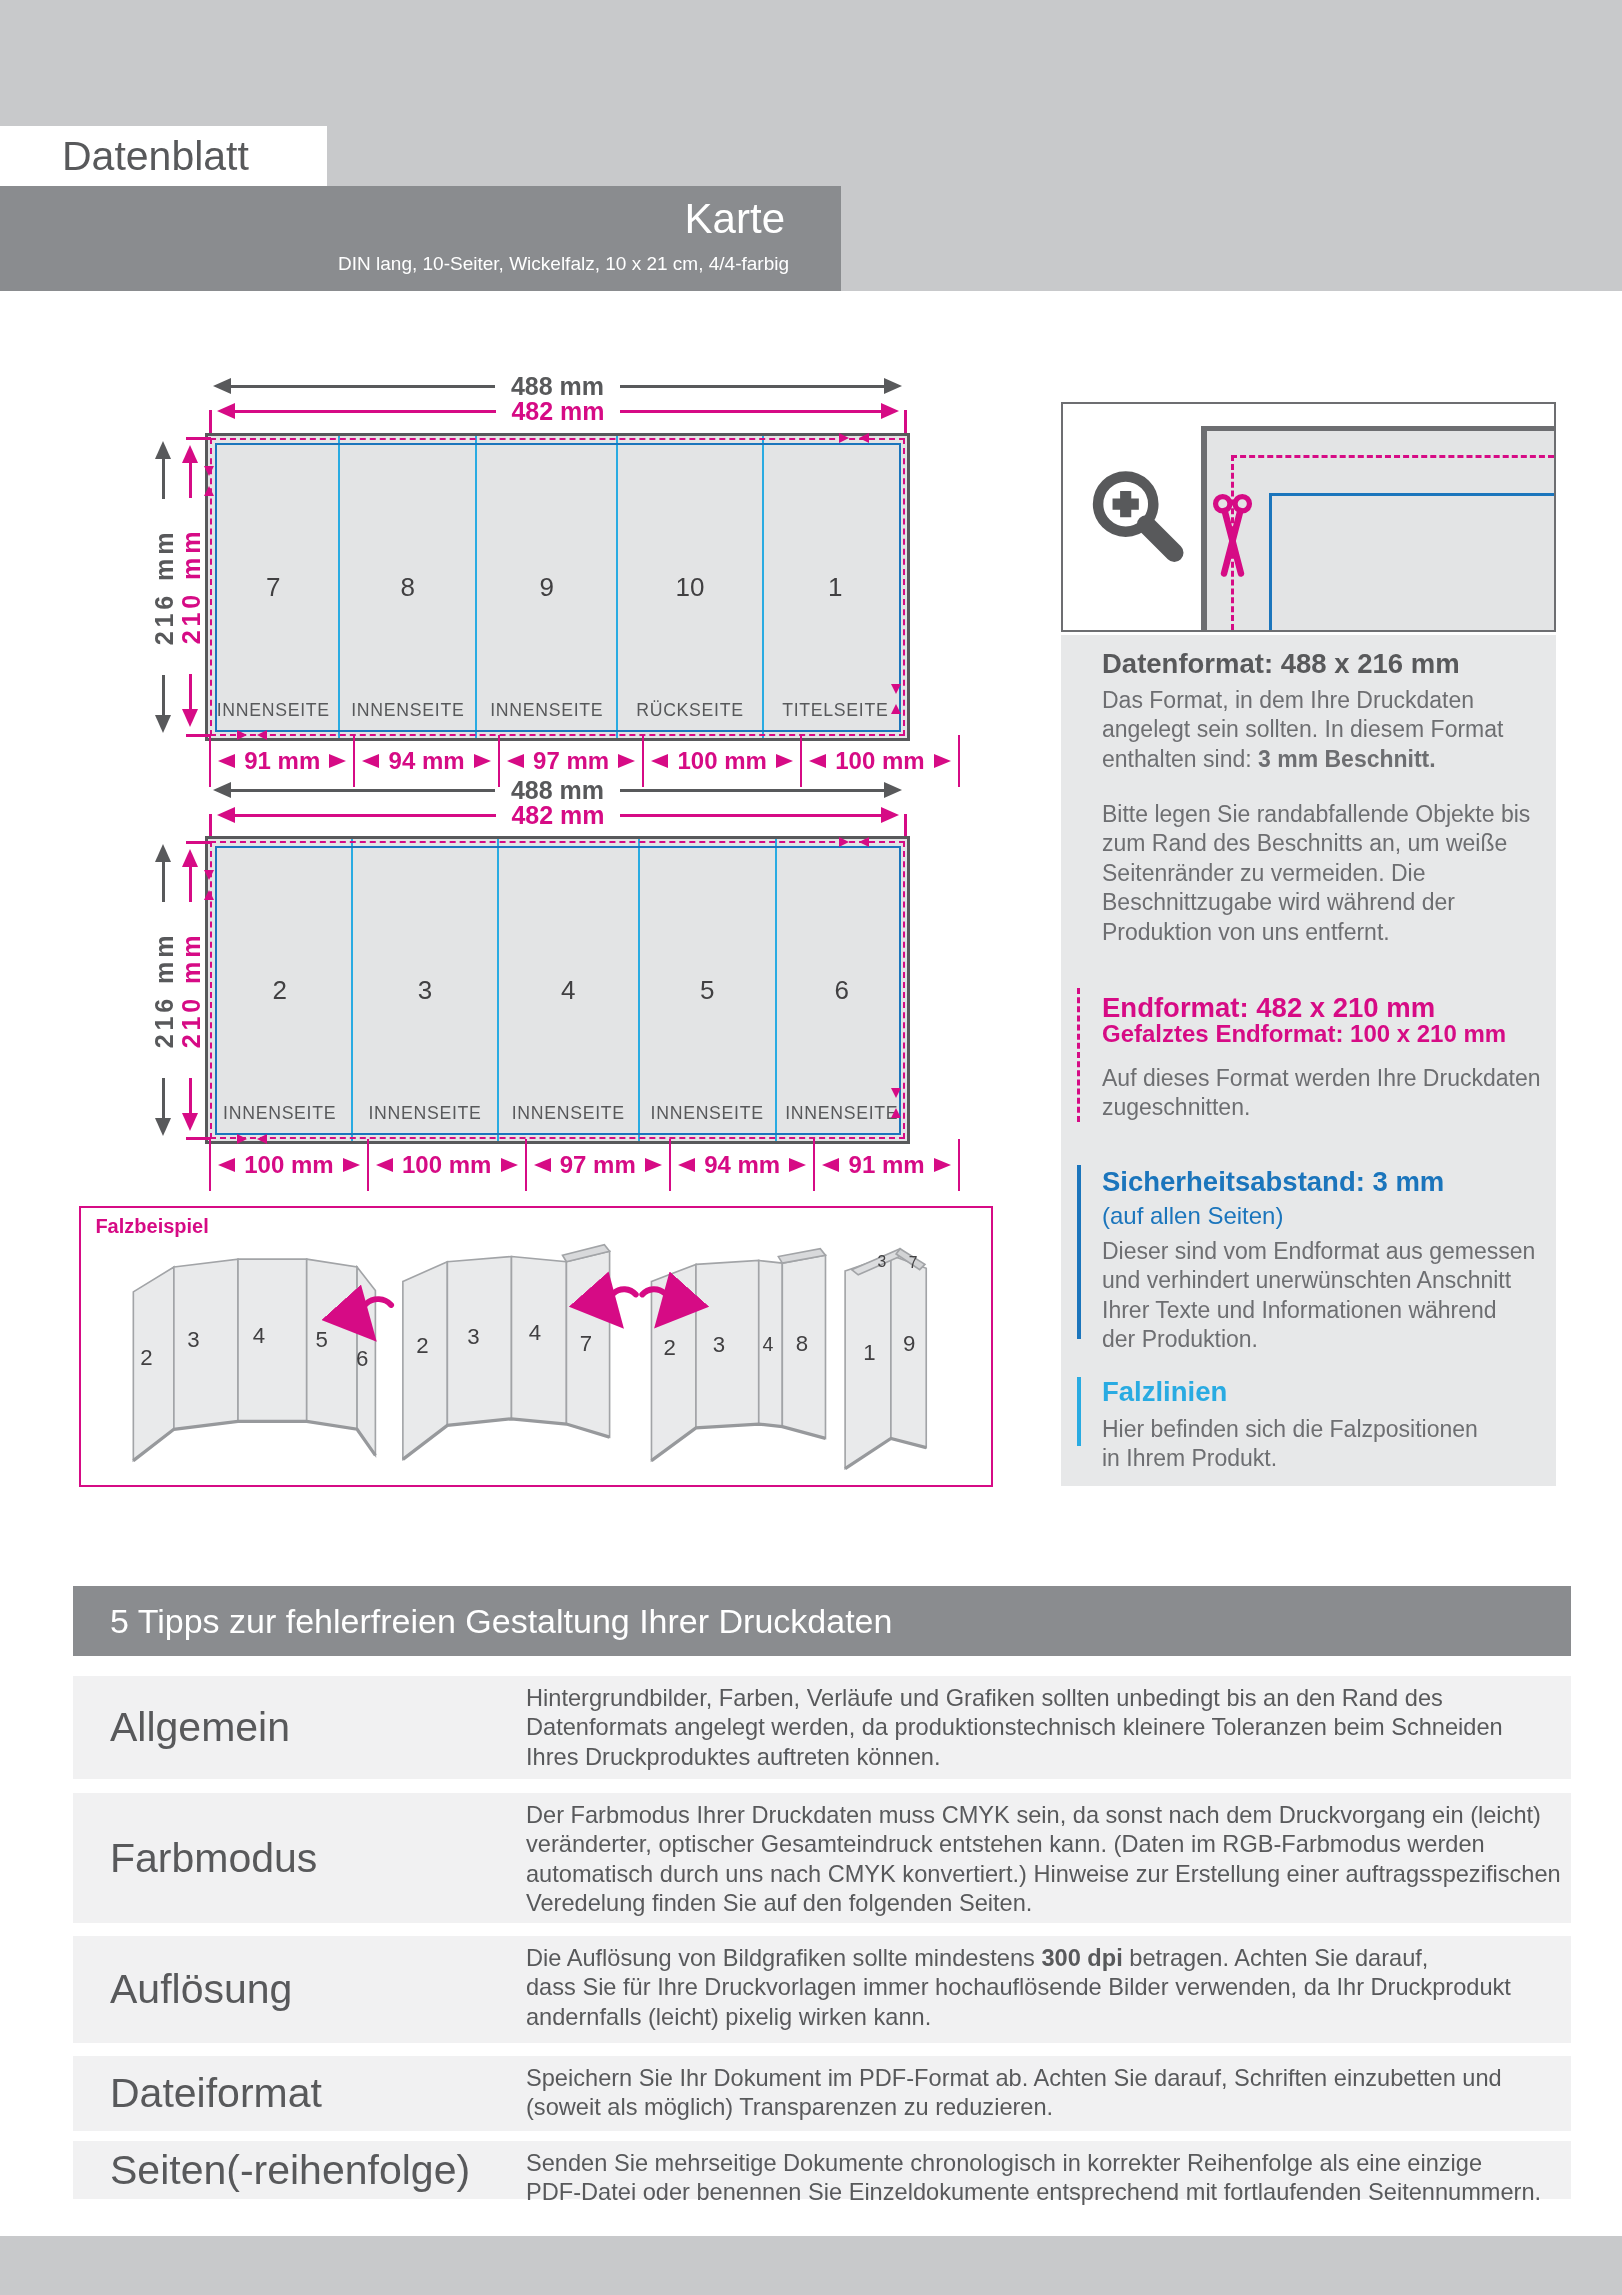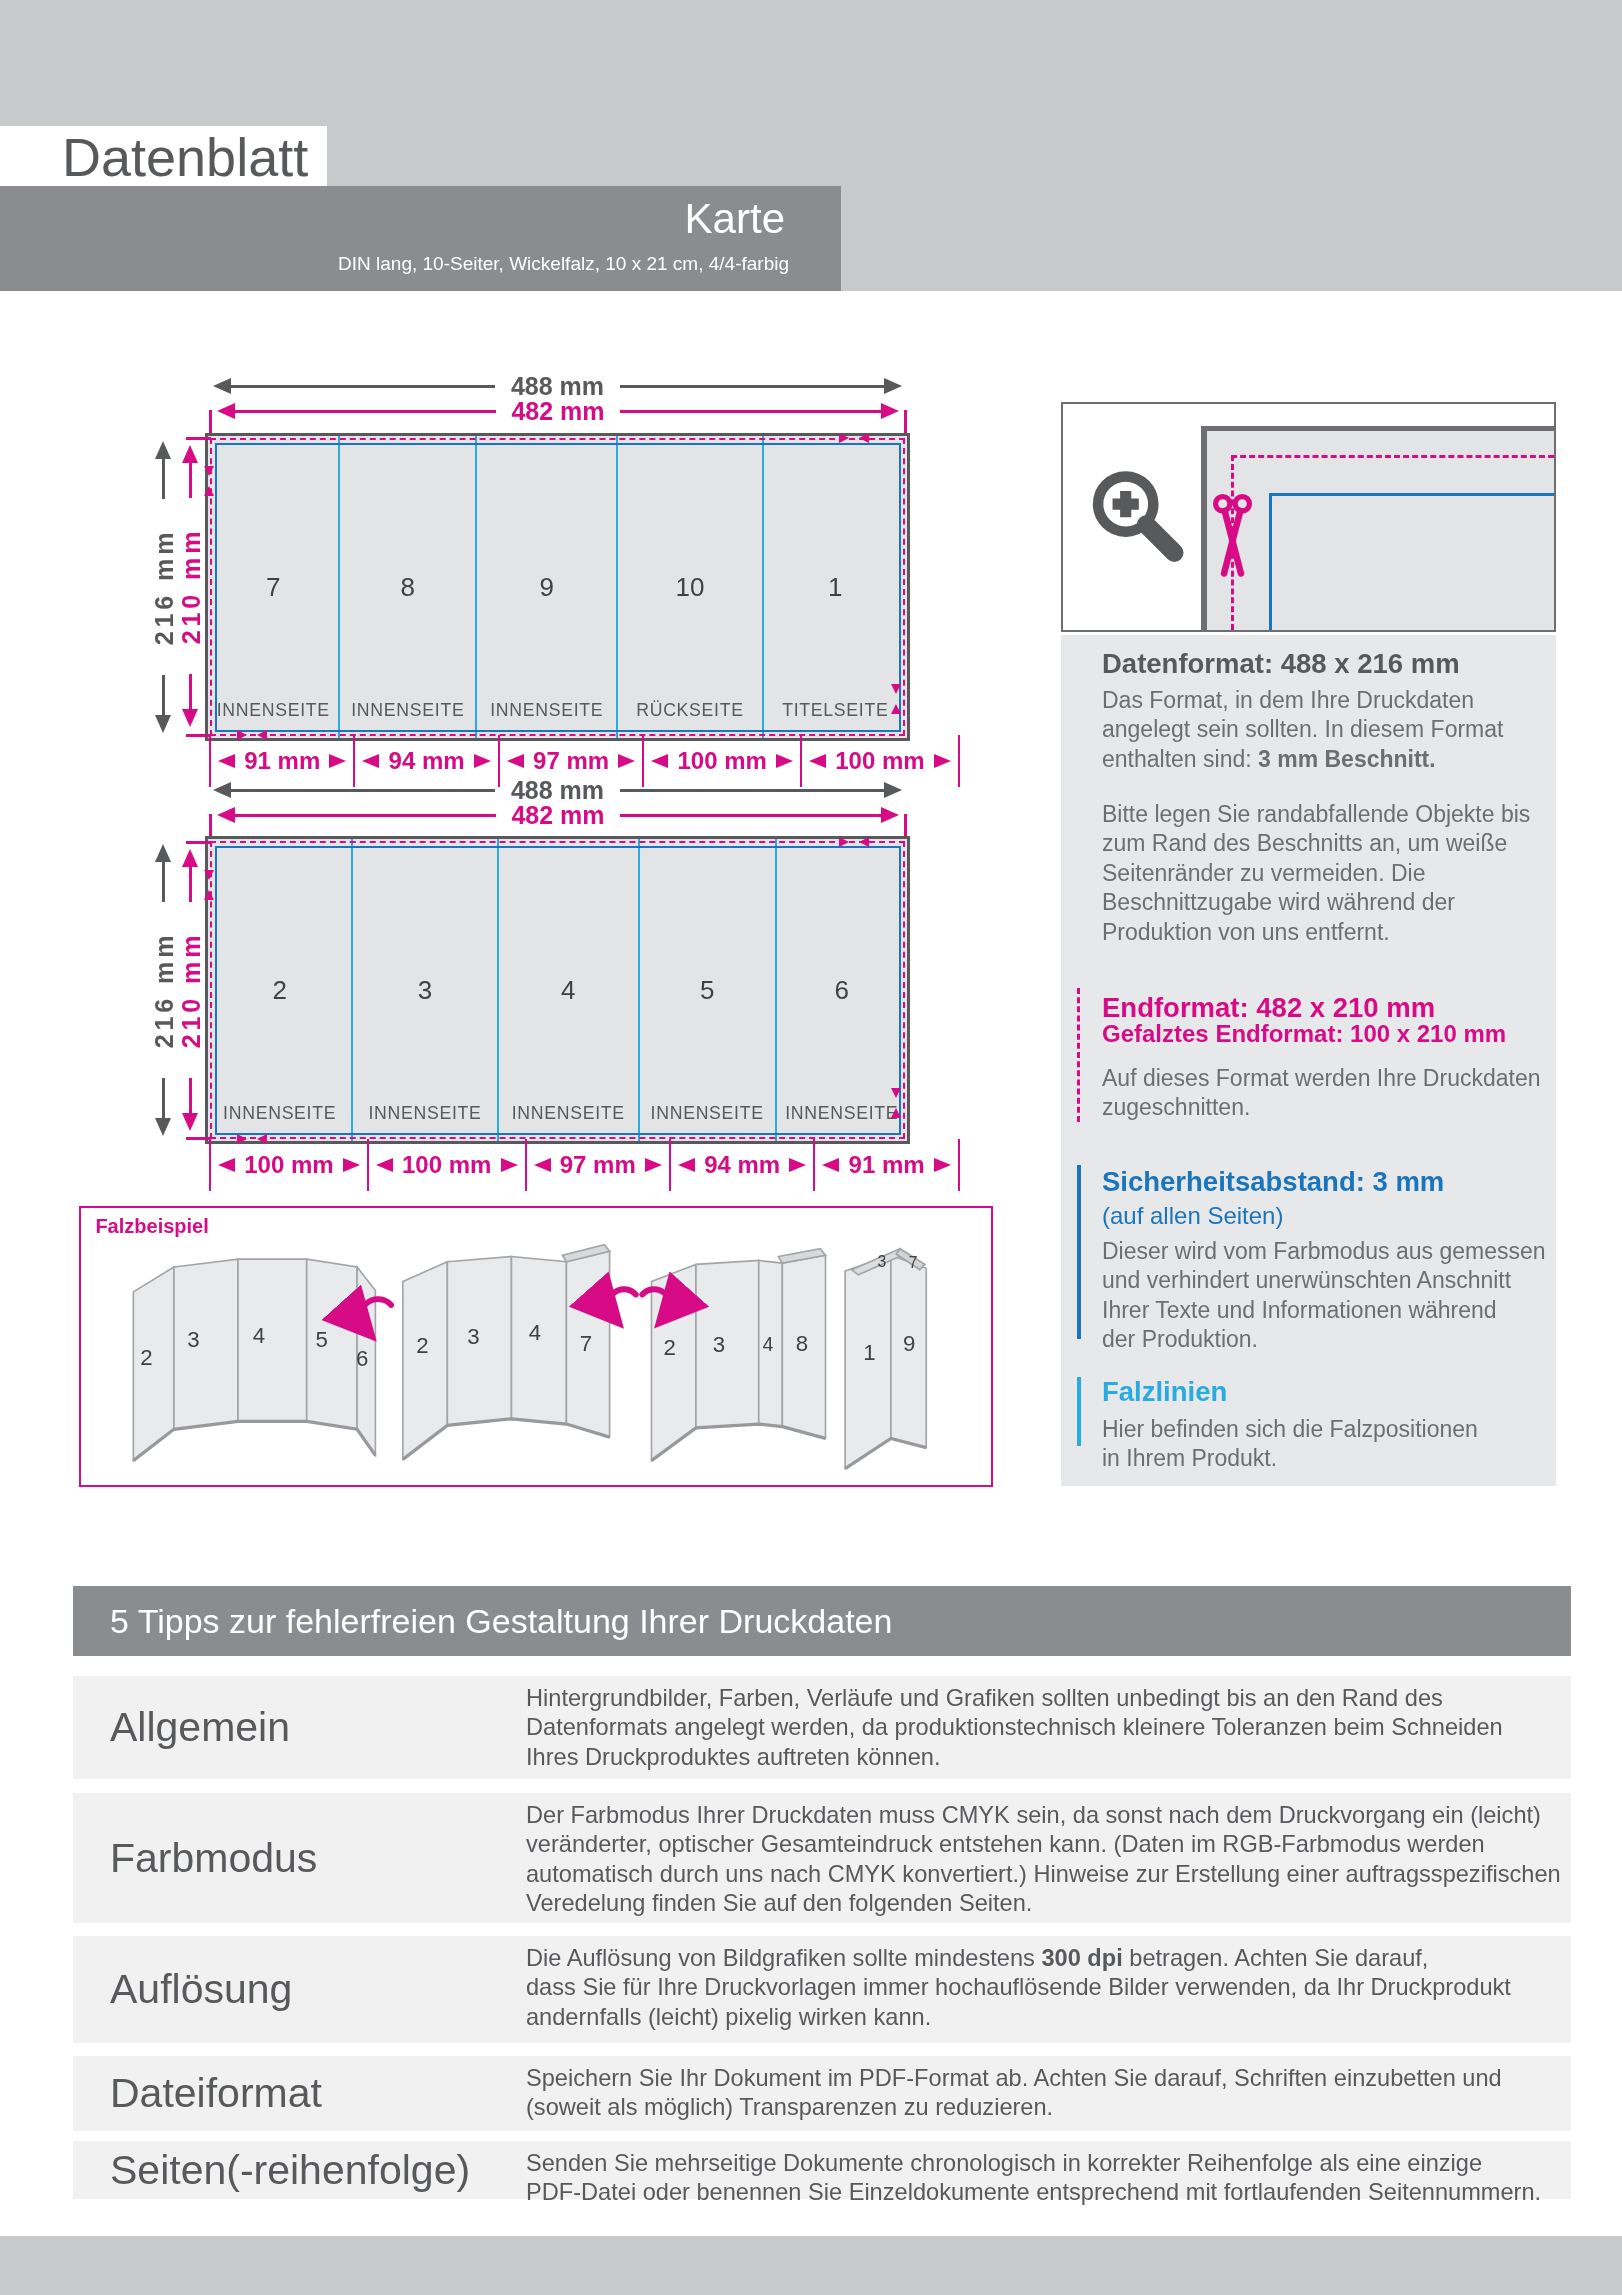--- a/index.html
+++ b/index.html
@@ -9,21 +9,21 @@
   }
   *{box-sizing:border-box;margin:0;padding:0;}
   body{margin:0;background:#fff;font-family:"Liberation Sans","DejaVu Sans",sans-serif;color:var(--dk);}
   .page{position:relative;width:1623px;height:2295px;background:#fff;overflow:hidden;}
   .abs{position:absolute;}
   .b{font-weight:bold;}
 
   
   .top-band{left:0;top:0;width:1623px;height:291px;background:var(--pale);}
   .datenblatt-box{left:0;top:126px;width:327px;height:61px;background:#fff;display:flex;align-items:center;}
-  .datenblatt-box span{padding-left:62px;font-size:54px;color:var(--dk);}
+  .datenblatt-box span{padding-left:62px;font-size:41px;color:var(--dk);}
   .karte-band{left:0;top:186px;width:841px;height:105px;background:var(--band);}
   .karte-title{position:absolute;right:56px;top:9.2px;font-size:42px;color:#fff;}
   .karte-sub{position:absolute;right:52px;top:67px;font-size:19px;color:#fff;white-space:nowrap;}
 
   
   .sheet{width:705px;height:308px;border:3.3px solid var(--dk);background:var(--fill);}
   .dashed-rect{position:absolute;inset:2px;border:2.6px dashed var(--mag);}
   .blue-rect{position:absolute;inset:6.5px;border:2.6px solid var(--blue);}
   .panels{position:absolute;inset:0;display:flex;}
   .pcell{position:relative;}
@@ -454,21 +454,21 @@
     <div class="sub mag-c" style="top:385px;">Gefalztes Endformat: 100 x 210 mm</div>
     <div class="body" style="top:429px;">
         <div><span>Auf dieses Format werden Ihre Druckdaten</span></div>
         <div><span>zugeschnitten.</span></div>
       </div>
 
     <div class="sichbar"></div>
     <div class="h blue-c" style="top:531px;">Sicherheitsabstand: 3 mm</div>
     <div class="sub blue-c" style="top:567px;font-weight:normal;">(auf allen Seiten)</div>
     <div class="body" style="top:602px;">
-        <div><span>Dieser wird vom Farbmodus aus gemessen</span></div>
+        <div><span>Dieser sind vom Endformat aus gemessen</span></div>
         <div><span>und verhindert unerwünschten Anschnitt</span></div>
         <div><span>Ihrer Texte und Informationen während</span></div>
         <div><span>der Produktion.</span></div>
       </div>
 
     <div class="falzbar"></div>
     <div class="h cyan-c" style="top:741px;">Falzlinien</div>
     <div class="body" style="top:780px;">
         <div><span>Hier befinden sich die Falzpositionen</span></div>
         <div><span>in Ihrem Produkt.</span></div>

